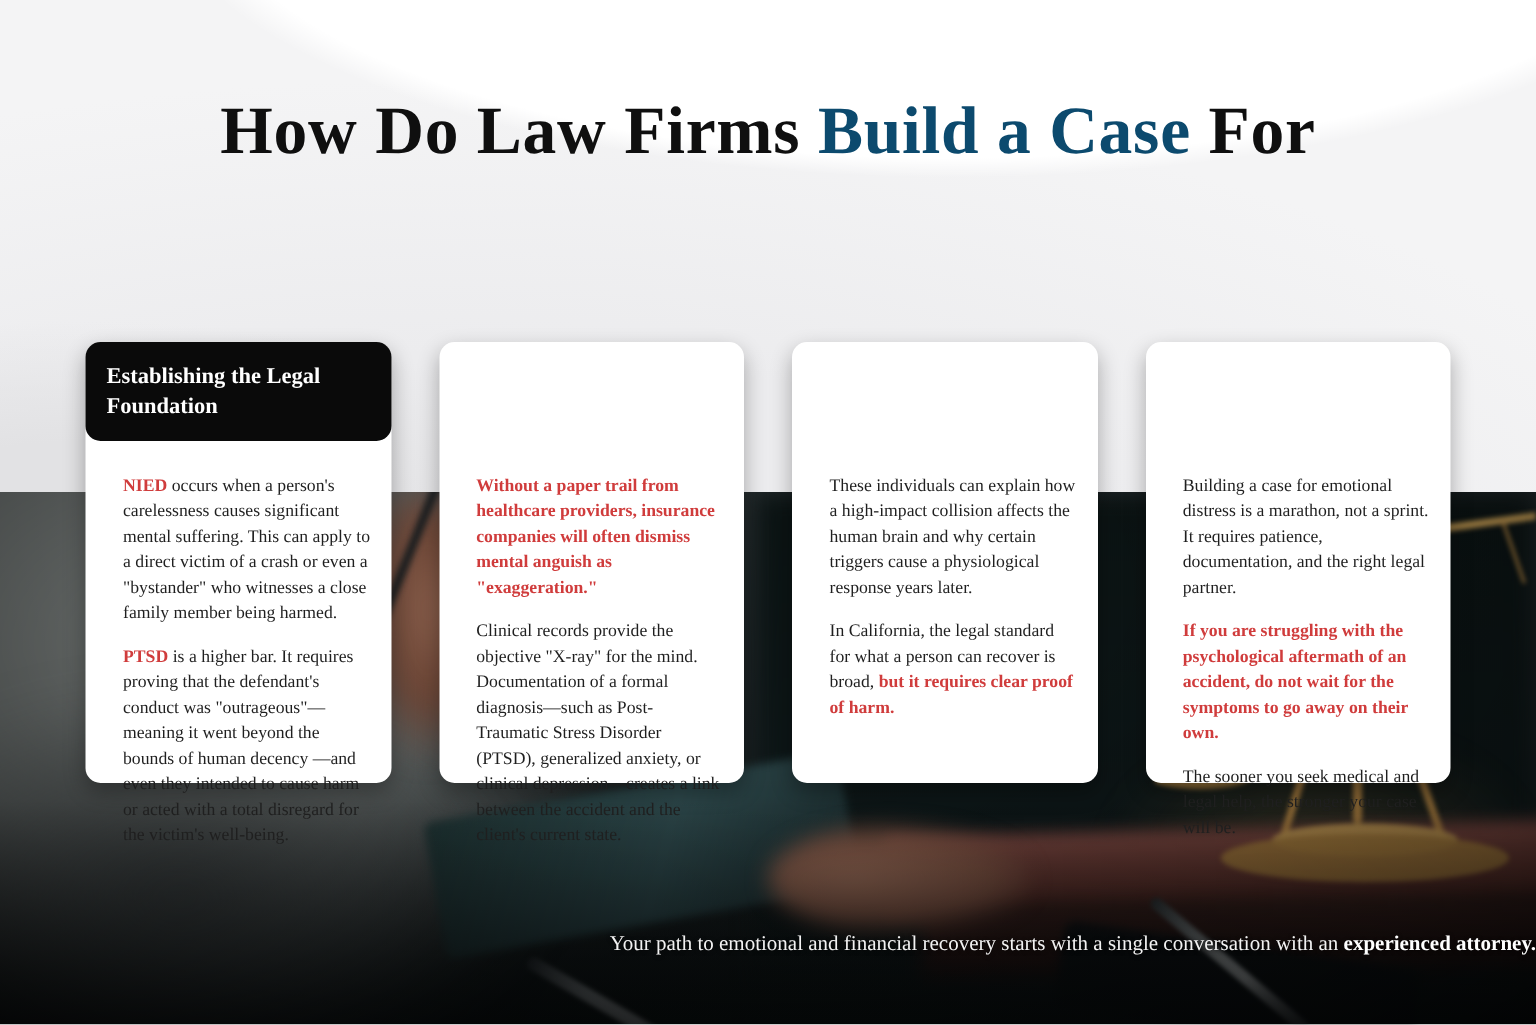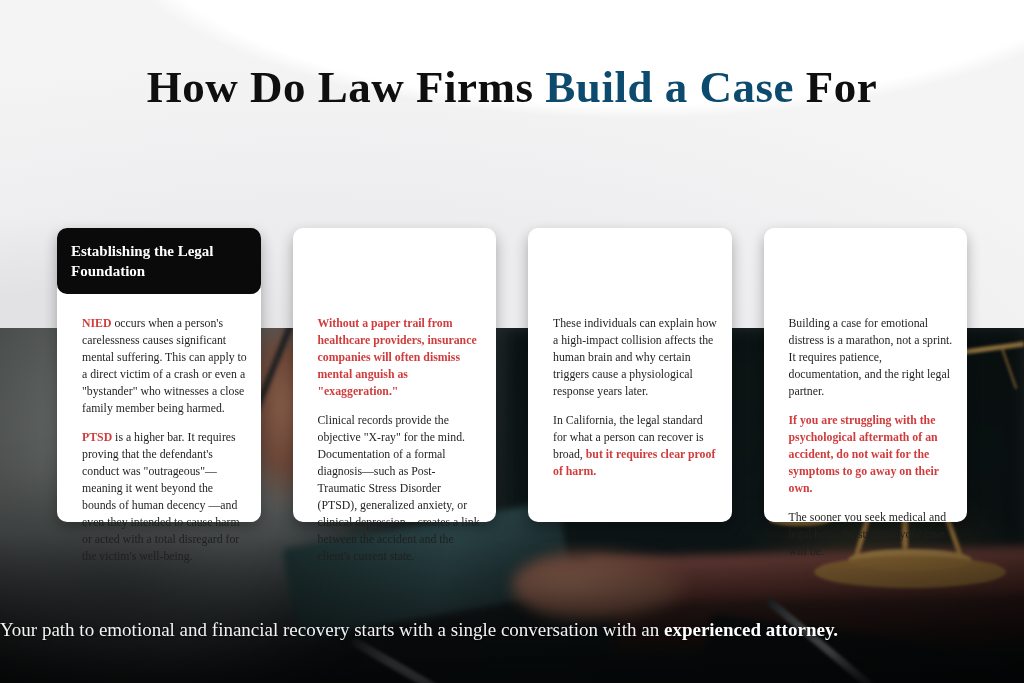--- a/index.html
+++ b/index.html
@@ -123,22 +123,22 @@
   .card--red .card-header { background:#e5504e; }
   .card-body {
     position:absolute; left:0; top:66px; right:0; bottom:0; box-sizing:border-box;
     padding:21px 13px 0 25px; font-size:11.8px; line-height:17px; color:#1f1f1f;
   }
   .card-body p { margin:0 0 12px; }
   .red { color:#d03c3c; font-weight:bold; }
 
   
   .footer {
-    position:absolute; left:0; top:616px; width:1024px; text-align:left;
-    font-size:19px; line-height:28px; color:#f2f2f2; z-index:6;
+    position:absolute; left:0; top:616px; width:1024px; text-align:right;
+    font-size:14px; line-height:28px; color:#f2f2f2; z-index:6;
     text-shadow:0 1px 3px rgba(0,0,0,.6);
   }
   .footer b { font-weight:bold; color:#ffffff; }
 </style>
 </head>
 <body>
 
 <div class="stage">
 
   <div class="bg-top"></div>

